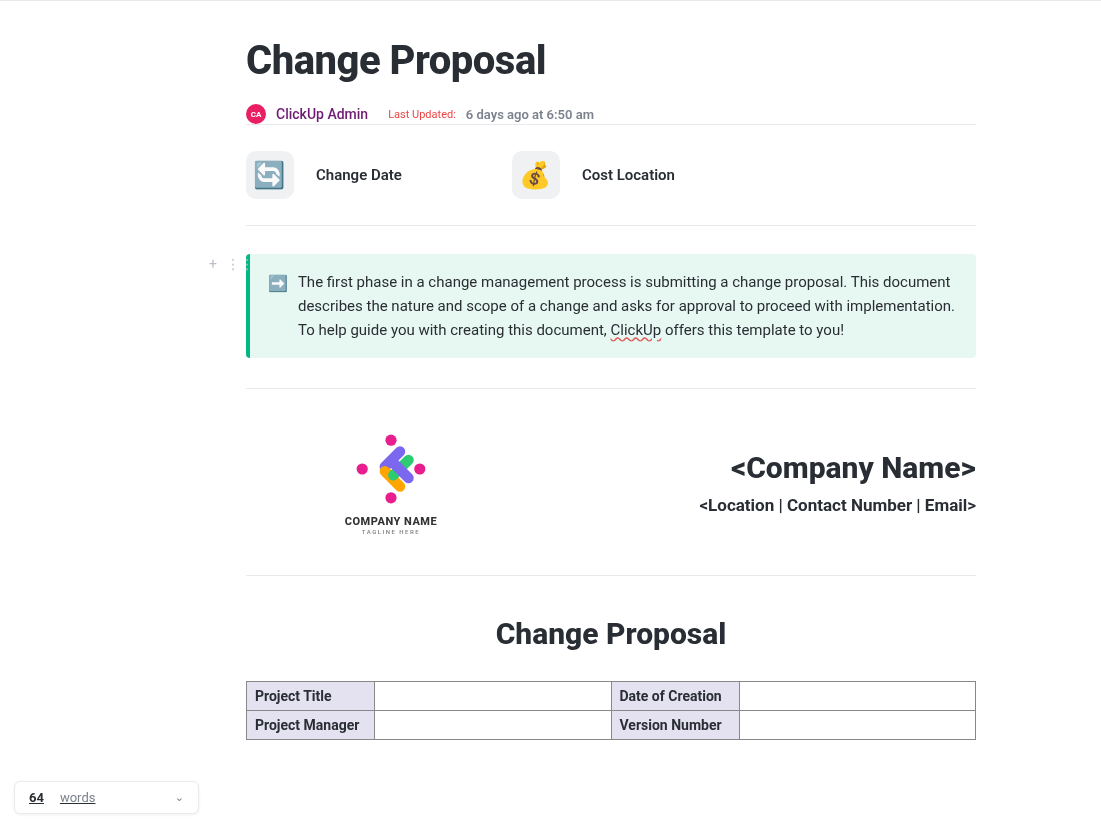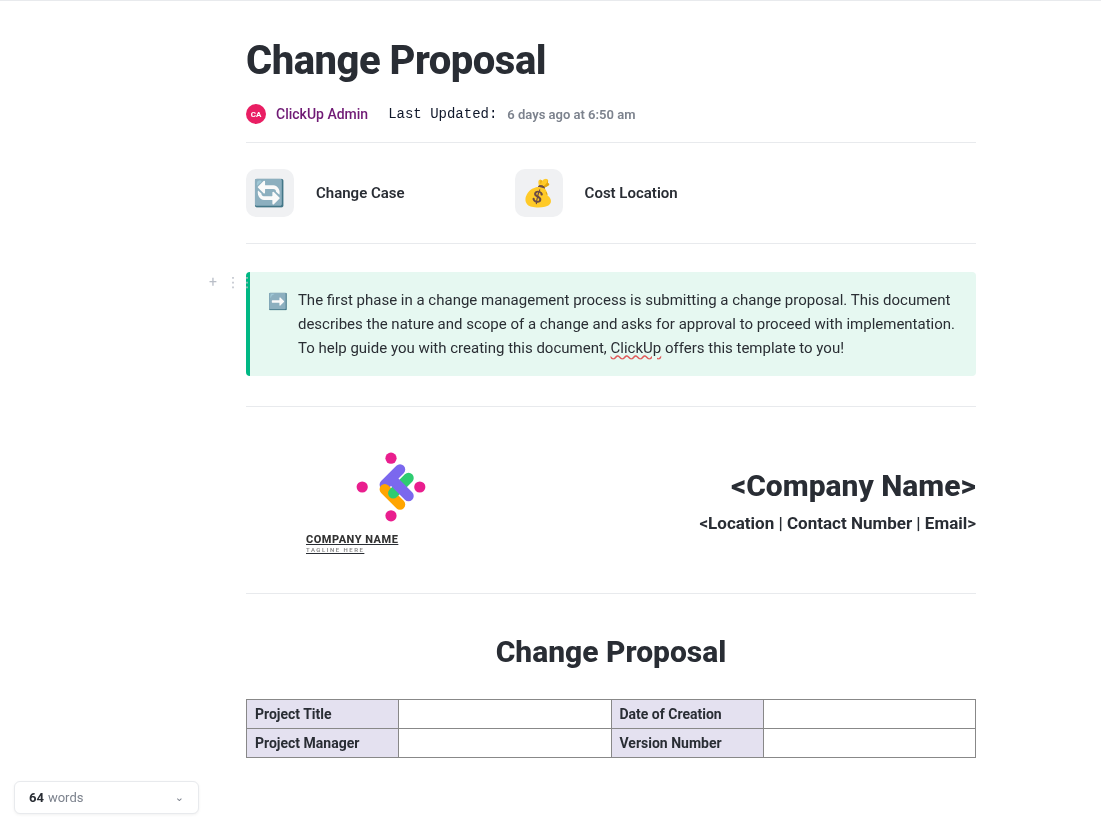--- a/index.html
+++ b/index.html
@@ -25,36 +25,35 @@
   font-weight: 800;
   color: #292d34;
   margin-bottom: 20px;
   letter-spacing: -0.5px;
 }
 .meta-row {
   display: flex;
   align-items: center;
   gap: 10px;
   font-size: 14px;
-  margin-bottom: 18px;
 }
 .avatar {
   width: 20px;
   height: 20px;
   border-radius: 50%;
   background: #e91e63;
   color: #fff;
   font-size: 8px;
   font-weight: 700;
   display: flex;
   align-items: center;
   justify-content: center;
 }
 .author { font-weight: 500; color: #701a75; margin-right: 10px; }
-.updated-label { color: #0f172a; font-size: 14px; font-family: Liberation Mono, monospace;}
+.updated-label { color: #ef4444; font-size: 11px;}
 .updated-value { color: #7c828d; font-weight: 600; font-size: 13px;}
 .divider {
   border: none;
   border-top: 1px solid #e8eaed;
   margin: 0;
 }
 .cards {
   display: flex;
   gap: 110px;
   padding: 26px 0 26px 0;
@@ -103,21 +102,21 @@
 }
 .callout-emoji { font-size: 16px; flex-shrink: 0; margin-top: 1px;}
 .callout-text { }
 .link { text-decoration: underline; text-decoration-style: wavy; text-decoration-color: #e05a5a; }
 .company {
   display: flex;
   align-items: center;
   gap: 0;
   padding: 40px 0 40px 60px;
 }
-.logo-wrap { width: 170px; text-decoration: underline; }
+.logo-wrap { text-align: center; width: 170px; }
 .logo-svg { width: 80px; height: 80px; display: block; margin: 0 auto 6px; }
 .logo-name { font-size: 11px; font-weight: 800; letter-spacing: 0.5px; color: #333; }
 .logo-tagline { font-size: 6px; font-weight: 600; letter-spacing: 1.5px; color: #888; }
 .company-text { flex: 1; text-align: right; padding-left: 10px; }
 .company-name { font-size: 30px; font-weight: 800; margin-bottom: 10px; }
 .company-sub { font-size: 17px; font-weight: 700; }
 .section-title {
   font-size: 30px;
   font-weight: 800;
   text-align: center;
@@ -128,40 +127,40 @@
   border-collapse: collapse;
   font-size: 14px;
 }
 table.info td {
   border: 1px solid #888;
   padding: 6px 8px;
 }
 table.info td.hdr {
   background: #e4e1f0;
   font-weight: 700;
-  width: 152px;
+  width: 128px;
 }
 table.info td.val { background: #fff; }
 .word-counter {
   position: absolute;
   left: 14px;
   bottom: 20px;
   background: #fff;
   border: 1px solid #e8eaed;
   border-radius: 6px;
   box-shadow: 0 1px 3px rgba(0,0,0,0.06);
   padding: 8px 14px;
   display: flex;
   align-items: center;
   gap: 6px;
   font-size: 13px;
   width: 185px;
   justify-content: space-between;
 }
-.wc-left { display:flex; gap:4px; align-items:baseline;}
+.wc-left { display:flex; gap:16px; align-items:baseline;text-decoration:underline;}
 .wc-num { font-weight: 700; color: #292d34; }
 .wc-label { color: #7c828d; }
 .wc-chev { color: #7c828d; font-size: 11px; }
 </style>
 </head>
 <body>
 
 <div class="page">
   <div class="doc">
     <h1 class="title">Change Proposal</h1>
@@ -171,21 +170,21 @@
       <span class="author">ClickUp Admin</span>
       <span class="updated-label">Last Updated:</span>
       <span class="updated-value">6 days ago at 6:50 am</span>
     </div>
 
     <hr class="divider">
 
     <div class="cards">
       <div class="card">
         <div class="card-icon">🔄</div>
-        <div class="card-label">Change Case</div>
+        <div class="card-label">Change Date</div>
       </div>
       <div class="card">
         <div class="card-icon">💰</div>
         <div class="card-label">Cost Location</div>
       </div>
     </div>
 
     <hr class="divider">
 
     <div class="block-wrap">

